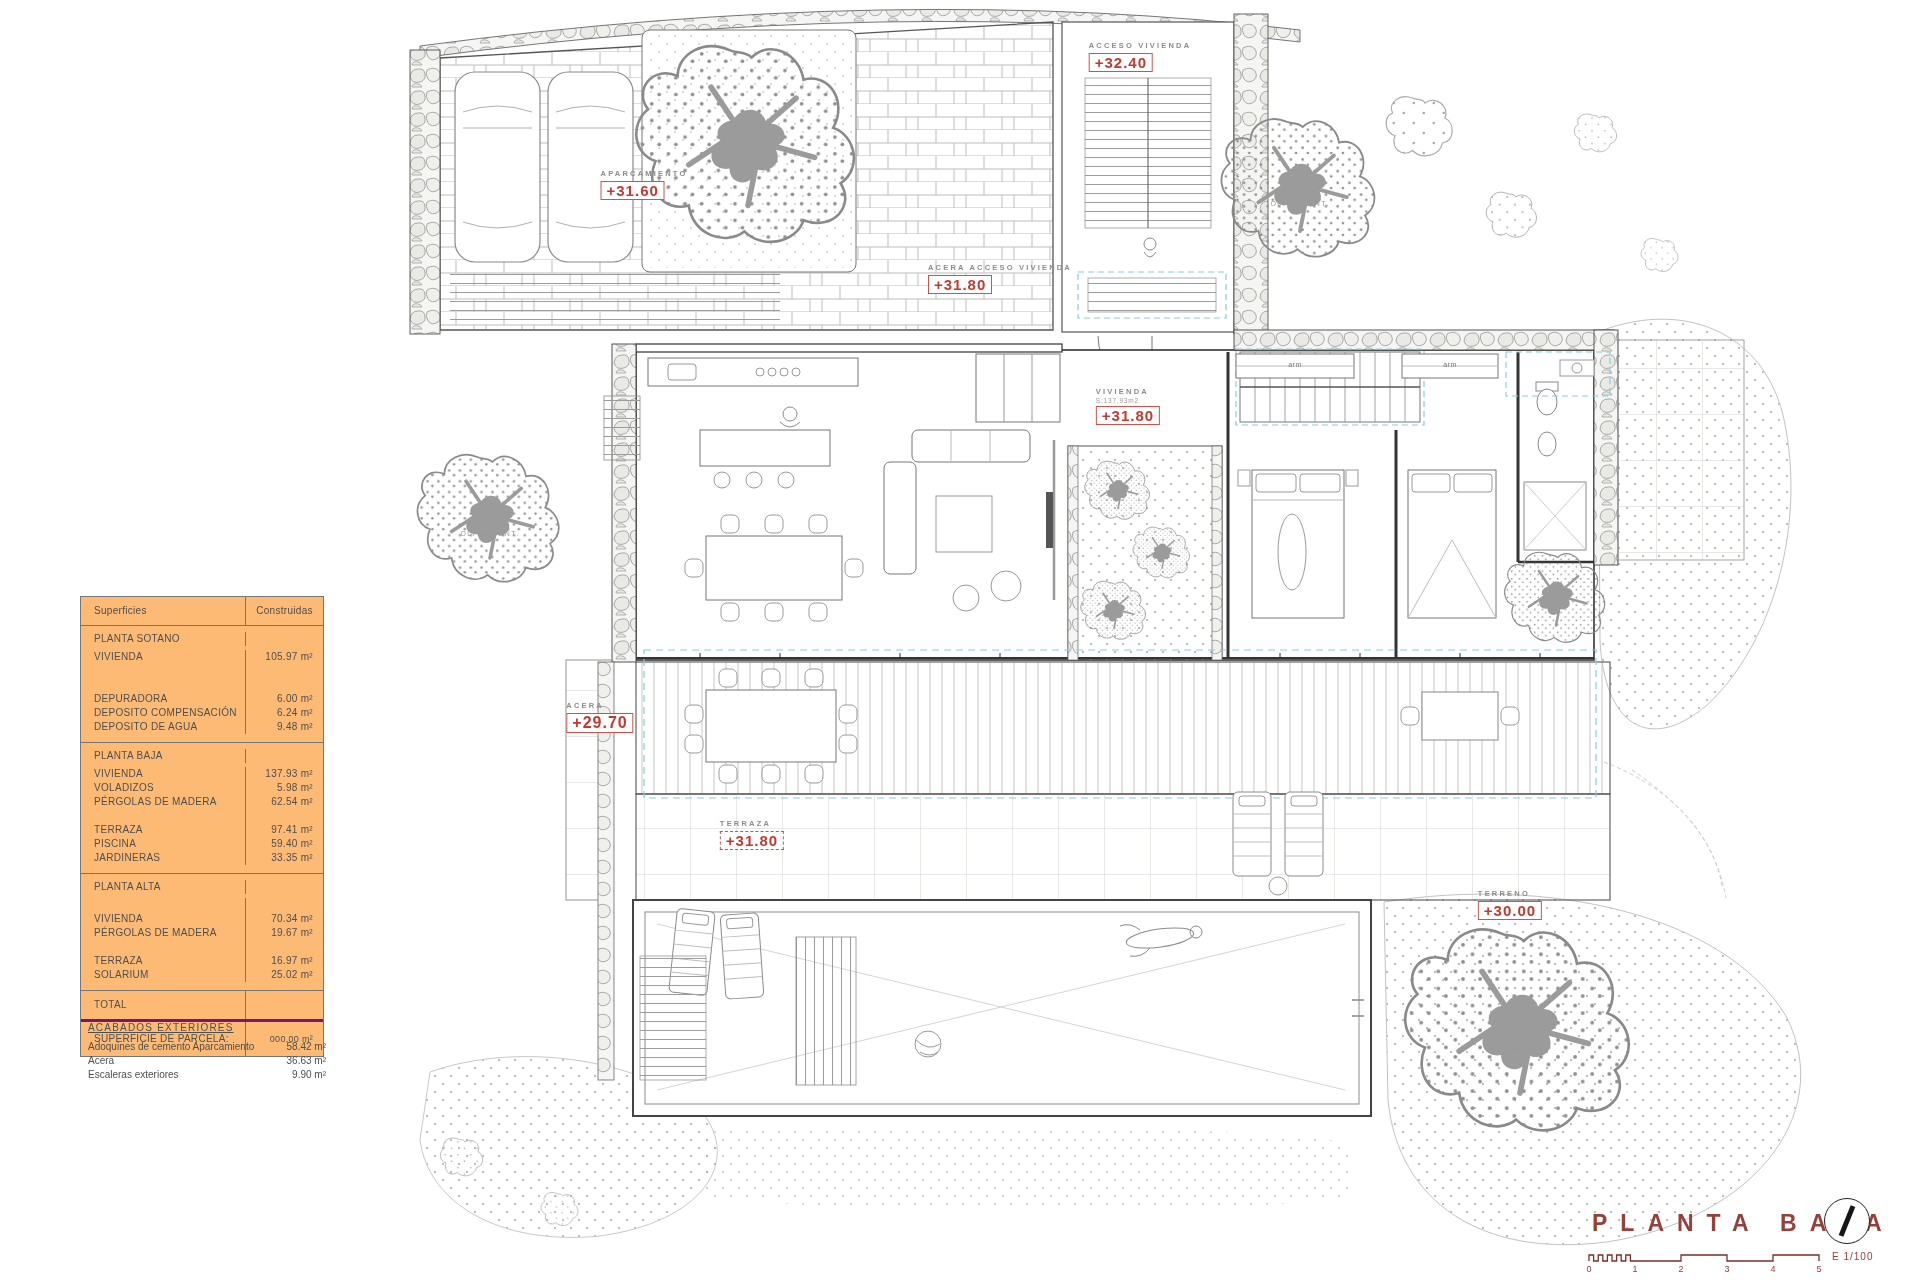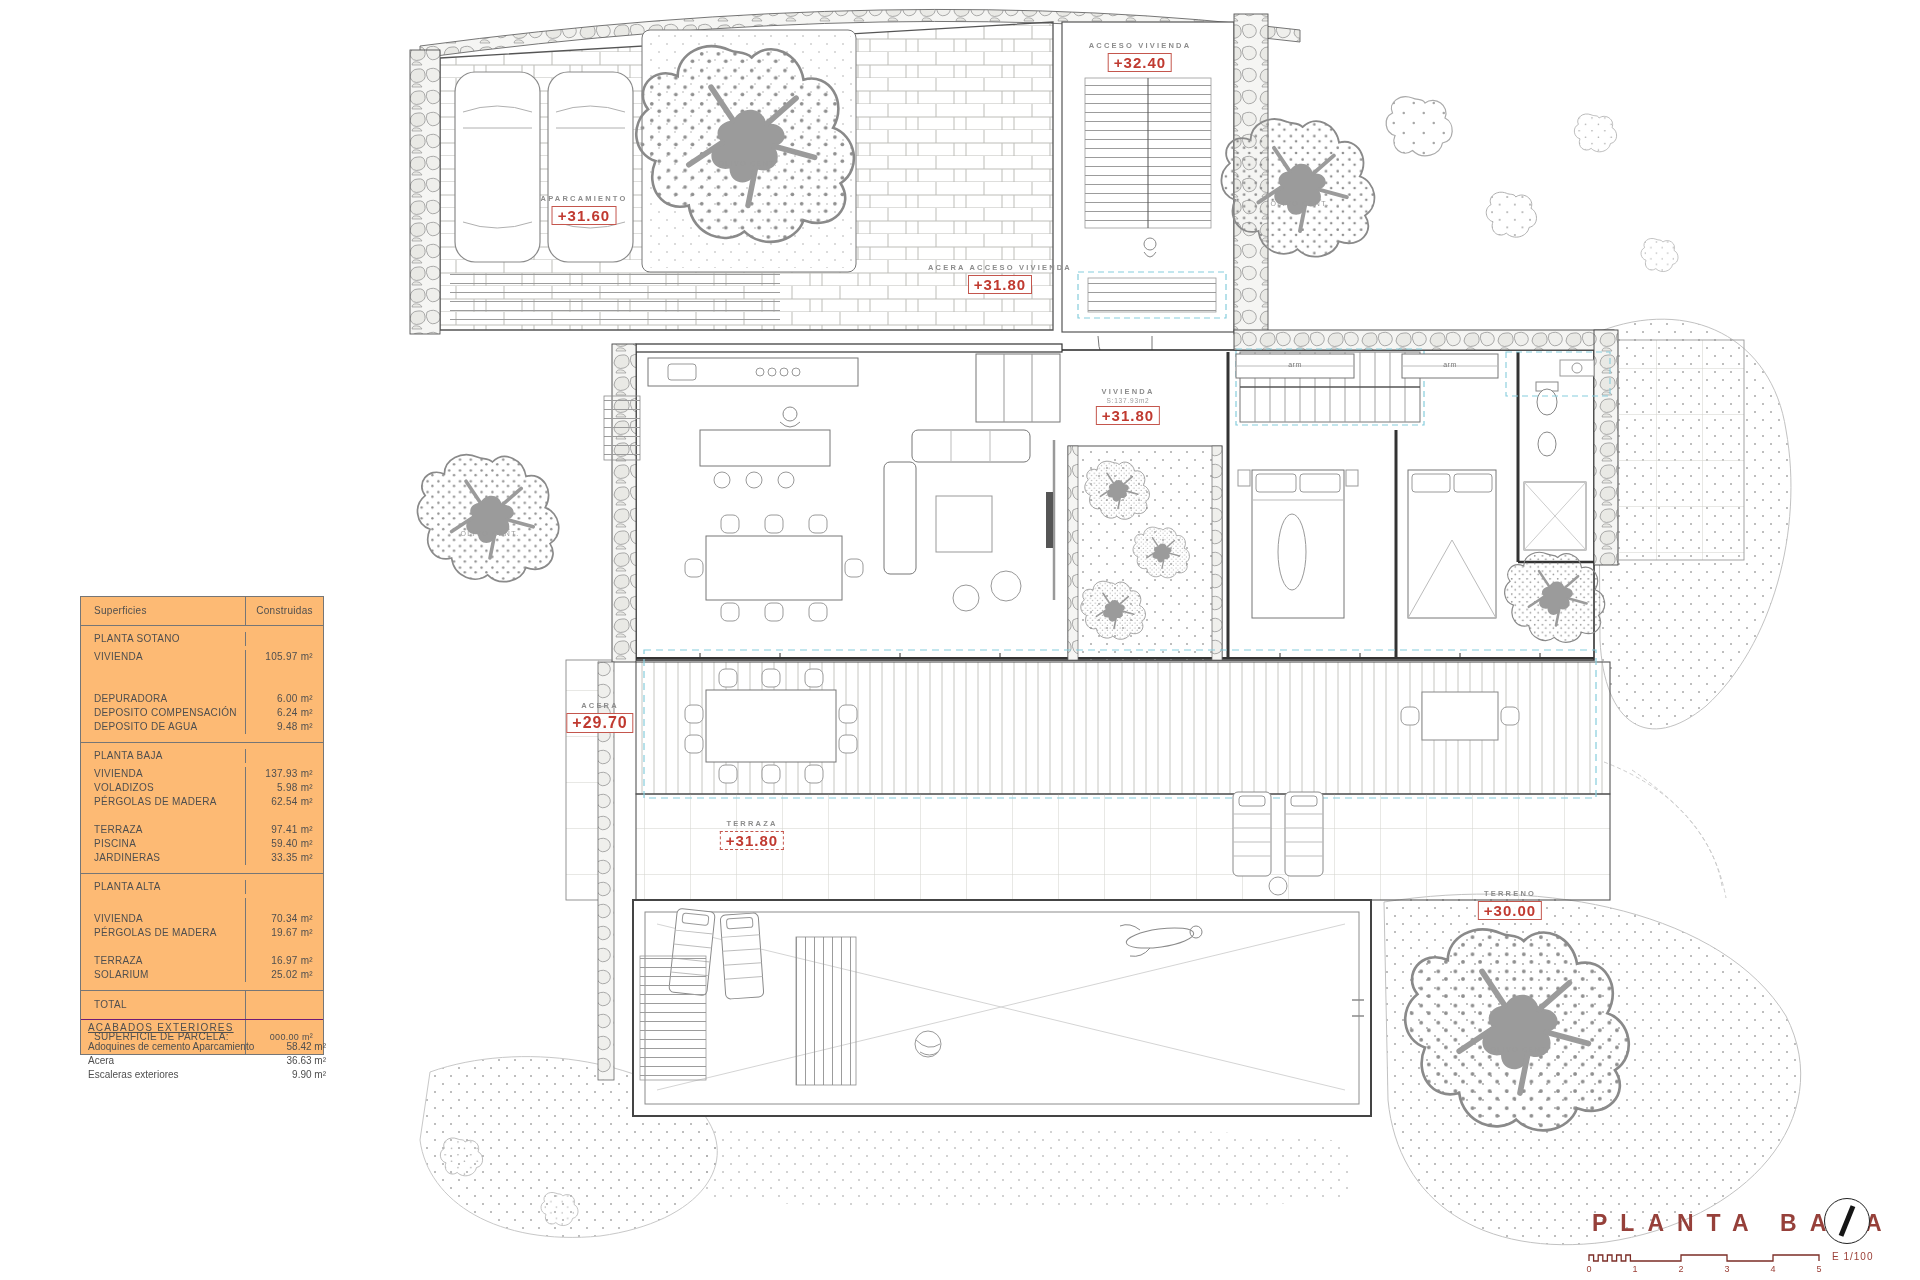--- a/index.html
+++ b/index.html
@@ -8,21 +8,21 @@
   svg{display:block;}
   .plan-svg{position:absolute;left:0;top:0;}
 
   
   .ptext{position:absolute;transform:translate(-50%,0);font-size:7.5px;letter-spacing:2.4px;
          color:#8c8c8c;white-space:nowrap;font-weight:600;}
   .ptext.tree-label{letter-spacing:1.4px;font-size:7px;color:#9a9a9a;font-weight:400;}
   .ptext.arm{letter-spacing:.5px;font-size:7px;color:#777;font-weight:400;}
 
   
-  .elev-group{position:absolute;transform:translate(-50%,0);text-align:center;line-height:1.15;}
+  .elev-group{position:absolute;transform:translate(-50%,0);line-height:1.15;}
   .elev-area{font-size:7.5px;letter-spacing:2.2px;color:#8c8c8c;font-weight:600;white-space:nowrap;}
   .elev-sub{font-size:6.5px;letter-spacing:.8px;color:#9a9a9a;white-space:nowrap;}
   .elev-box{display:inline-block;margin-top:2px;border:1px solid #c4564d;color:#c03a30;
             font-weight:bold;font-size:15px;letter-spacing:1px;padding:0 5px;
             background:rgba(255,255,255,.92);}
   .elev-group.dashed .elev-box{border-style:dashed;}
   .elev-group.small .elev-box{font-size:16px;}
 
   
   .atable{position:absolute;left:80px;top:596px;width:242px;border:1px solid #767676;
@@ -32,21 +32,21 @@
   .arow .val{width:78px;border-left:1px solid #767676;text-align:right;padding-right:10px;box-sizing:border-box;}
   .a-head .lab{padding-top:7px;padding-bottom:7px;}
   .a-head .val{padding-top:7px;padding-bottom:7px;text-align:center;padding-right:0;}
   .agroup{border-top:1px solid #767676;padding:6px 0 8px 0;}
   .gap8{height:8px;}
   .gap4{height:4px;}
   .a-title{margin-bottom:4px;}
   .a-total{border-top:1px solid #767676;}
   .a-total .lab{padding-top:7px;padding-bottom:7px;}
   .a-total .val{padding-top:7px;padding-bottom:7px;}
-  .a-parcela{border-top:1px solid #701a75;}
+  .a-parcela{border-top:3px solid #701a75;}
   .a-parcela .lab{padding-top:10px;padding-bottom:10px;}
   .a-parcela .val{padding-top:10px;padding-bottom:10px;font-size:9px;}
 
   
   .ext{position:absolute;left:88px;top:1022px;width:238px;font-size:10px;color:#4f4f4f;}
   .ext-title{letter-spacing:1.2px;margin-bottom:7px;text-decoration:underline;}
   .ext-row{display:flex;justify-content:space-between;line-height:14px;}
   .ext-row .v{text-align:right;}
 
   
@@ -343,21 +343,21 @@
     </g>
   </svg>
 
   <div class="ptext tree-label" style="left:748px;top:160px;">OLIVO CENT.</div>
   <div class="ptext tree-label" style="left:1300px;top:200px;">OLIVO CENT.</div>
   <div class="ptext tree-label" style="left:490px;top:530px;">OLIVO CENT.</div>
   <div class="ptext tree-label" style="left:1520px;top:1046px;">OLIVO CENT.</div>
   <div class="ptext arm" style="left:1295px;top:361px;">arm</div>
   <div class="ptext arm" style="left:1450px;top:361px;">arm</div>
 
-  <div class="elev-group" style="left:584px;top:170px;margin-top:25px;">
+  <div class="elev-group" style="left:644px;top:170px;">
     <div class="elev-area">APARCAMIENTO</div>
     <div class="elev-box">+31.60</div>
   </div>
   <div class="elev-group" style="left:1140px;top:42px;">
     <div class="elev-area">ACCESO VIVIENDA</div>
     <div class="elev-box">+32.40</div>
   </div>
   <div class="elev-group" style="left:1000px;top:264px;">
     <div class="elev-area">ACERA ACCESO VIVIENDA</div>
     <div class="elev-box">+31.80</div>

